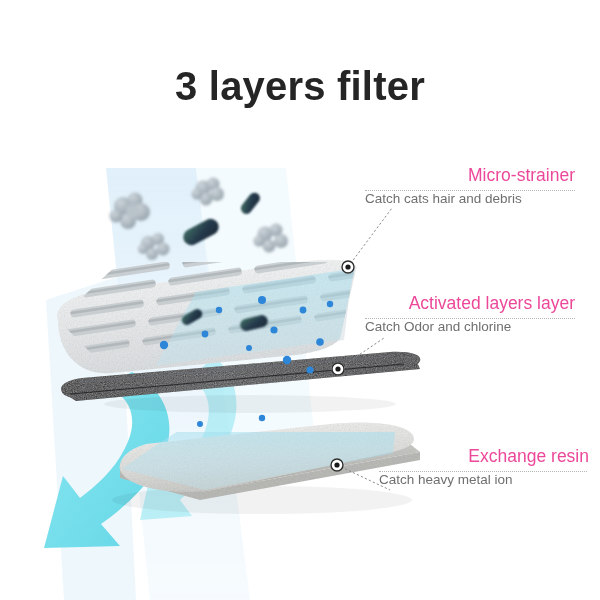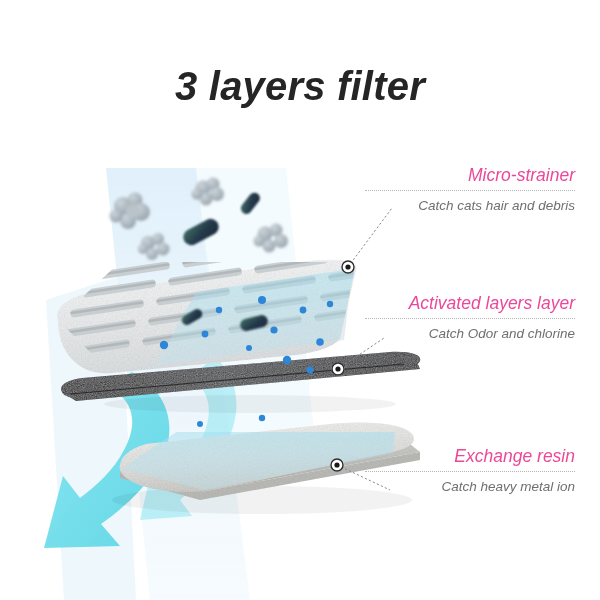--- a/index.html
+++ b/index.html
@@ -7,21 +7,20 @@
     padding: 0;
     background: #ffffff;
   }
   #stage {
     position: relative;
     width: 588px;
     height: 600px;
     background: #ffffff;
     overflow: hidden;
     font-family: "Liberation Sans", sans-serif;
-    font-style: italic;
     -webkit-font-smoothing: antialiased;
   }
 
   
   #title {
     position: absolute;
     left: 0;
     top: 64px;
     width: 600px;
     text-align: center;
@@ -51,31 +50,30 @@
     text-align: right;
     white-space: nowrap;
     line-height: 1.1;
   }
   .callout .rule {
     margin-top: 5px;
     height: 0;
     border-top: 1px dotted #b6b6b6;
   }
   .callout .sub {
-    margin-top: 7px;
     font-size: 13.5px;
     color: #6f6f6f;
-    text-align: right;
+    text-align: left;
     white-space: nowrap;
     line-height: 1.2;
   }
 
   #callout-1 { left: 365px; top: 166px; }
   #callout-2 { left: 365px; top: 294px; }
-  #callout-3 { left: 365px; top: 447px; }
+  #callout-3 { left: 379px; top: 447px; }
 </style>
 </head>
 <body>
 
 <div id="stage">
 
   <div id="title">3 layers filter</div>
 
   <svg id="art" viewBox="0 0 600 600">
     <defs>

